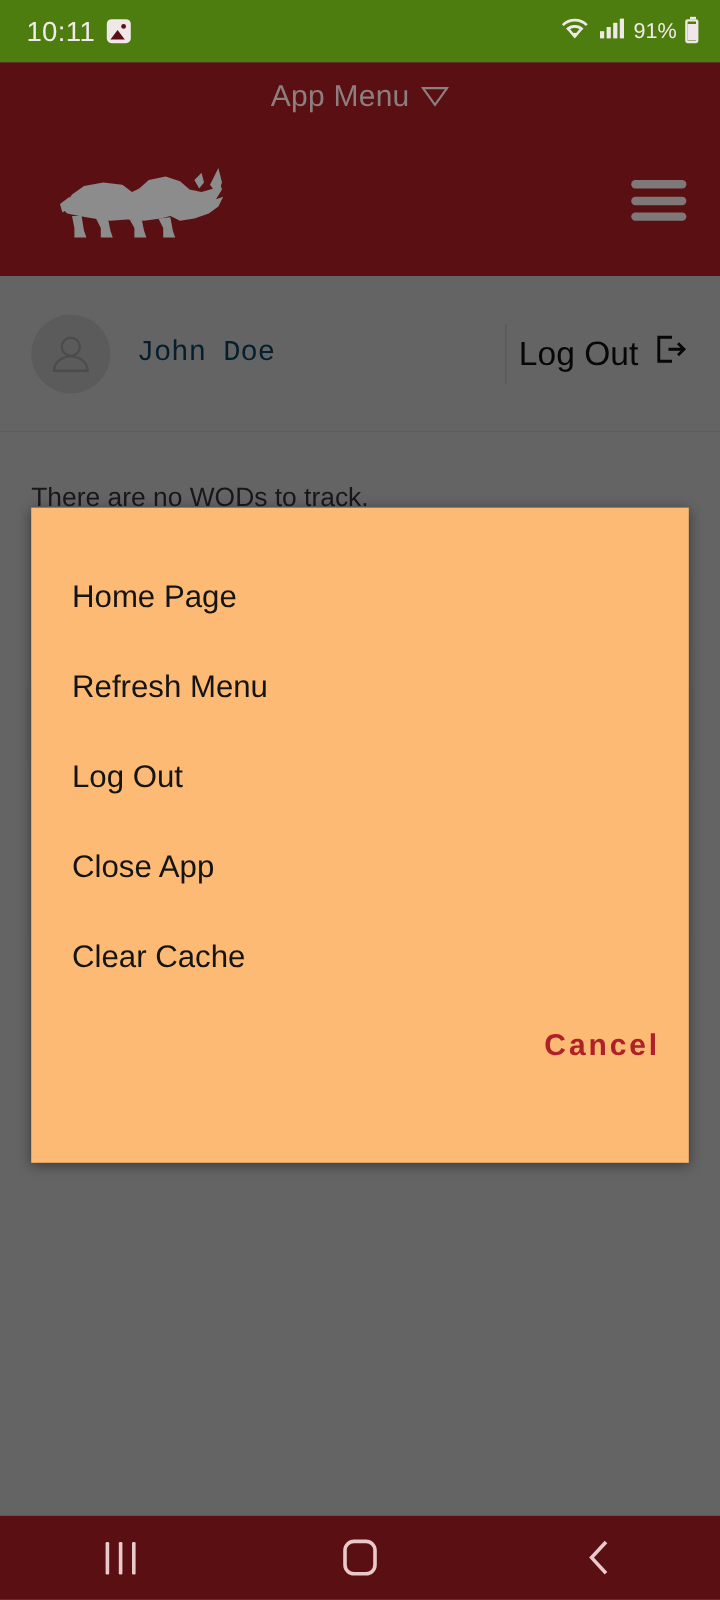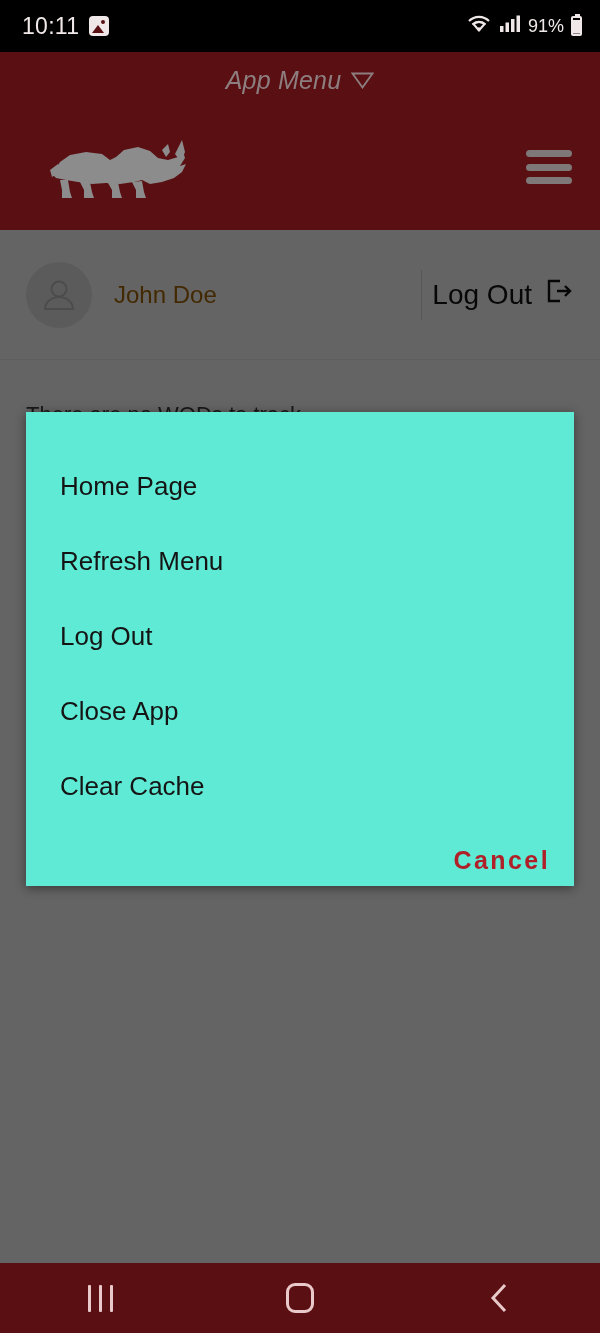--- a/index.html
+++ b/index.html
@@ -7,21 +7,21 @@
   body {
     font-family:"Liberation Sans", sans-serif;
     background:#666666;
     position:relative;
     overflow:hidden;
   }
 
   
   #status-bar{
     position:absolute; left:0; top:0; width:600px; height:52px;
-    background:#000000; color:#e8dede;
+    background:#4d7c0f; color:#e8dede;
     display:flex; align-items:center; justify-content:space-between;
     padding:0 18px 0 22px;
     font-size:22px;
   }
   .sb-left{ display:flex; align-items:center; gap:10px; }
   .sb-right{ display:flex; align-items:center; gap:7px; }
   .sb-clock{ font-size:23px; letter-spacing:.3px; color:#f2eaea; }
   .img-ico{
     width:20px;height:20px;border-radius:4px;background:#f0e8e8;
     position:relative;
@@ -43,21 +43,21 @@
   .batt:after{content:"";position:absolute;top:-4px;left:2px;width:5px;height:2px;background:#f0e8e8;}
 
   
   #app-header{
     position:absolute; left:0; top:52px; width:600px; height:178px;
     background:#5a0f12;
   }
   #app-menu-title{
     position:absolute; top:14px; left:0; width:600px; text-align:center;
     color:#8d7f80; font-size:25px; letter-spacing:.2px;
-    display:flex; align-items:center; justify-content:center; gap:10px;font-style:italic;
+    display:flex; align-items:center; justify-content:center; gap:10px;
   }
   .tri-hollow{
     width:23px;height:17px;position:relative;
   }
   .tri-hollow svg{display:block;}
   #brand-logo{ position:absolute; left:46px; top:78px; width:150px; height:72px; }
   #menu-toggle{
     position:absolute; right:28px; top:98px; width:46px; height:34px;
     display:flex;flex-direction:column;justify-content:space-between;cursor:pointer;
   }
@@ -70,21 +70,21 @@
   }
   #user-bar{
     position:relative; height:130px; padding:0 26px;
     display:flex;align-items:center;
     border-bottom:1px solid #dddddd;
   }
   #avatar{
     width:66px;height:66px;border-radius:50%;background:#d9d9d9;
     display:flex;align-items:center;justify-content:center;flex:none;
   }
-  #user-name{ margin-left:22px; font-size:24px; color:#a16207; }
+  #user-name{ margin-left:22px; font-size:24px; color:#0c4a6e;font-family:Liberation Mono, monospace; }
   #logout-btn{
     margin-left:auto; display:flex; align-items:center; gap:12px;
     font-size:28px; color:#111; cursor:pointer;
   }
   #logout-divider{
     position:absolute; right:178px; top:40px; width:1px; height:50px; background:#cfcfcf;
   }
 
   #content-card{ padding:26px 26px 0 26px; }
   #section-title{ font-size:27px; font-weight:bold; color:#141414; }
@@ -123,22 +123,22 @@
   #records-label{ font-size:24px; font-weight:bold; color:#1d1d1d; }
 
   
   #scrim{
     position:absolute; left:0; top:230px; width:600px; height:1033px;
     background:rgba(0,0,0,.58);
   }
 
   
   #menu-dialog{
-    position:absolute; left:26px; top:412px; width:548px; height:474px;
-    background:#5eead4; box-shadow:0 2px 10px rgba(0,0,0,.45);
+    position:absolute; left:26px; top:423px; width:548px; height:546px;
+    background:#fdba74; box-shadow:0 2px 10px rgba(0,0,0,.45);
     padding:0 0 0 0;
   }
   .dlg-item{
     height:75px; display:flex; align-items:center; padding-left:34px;
     font-size:26px; color:#141414; cursor:pointer;
   }
   #dlg-items{ padding-top:37px; }
   #dlg-cancel-row{ display:flex; justify-content:flex-end; padding:22px 24px 0 0; }
   #dlg-cancel{
     color:#b02028; font-size:25px; font-weight:bold; letter-spacing:2.4px; cursor:pointer;

